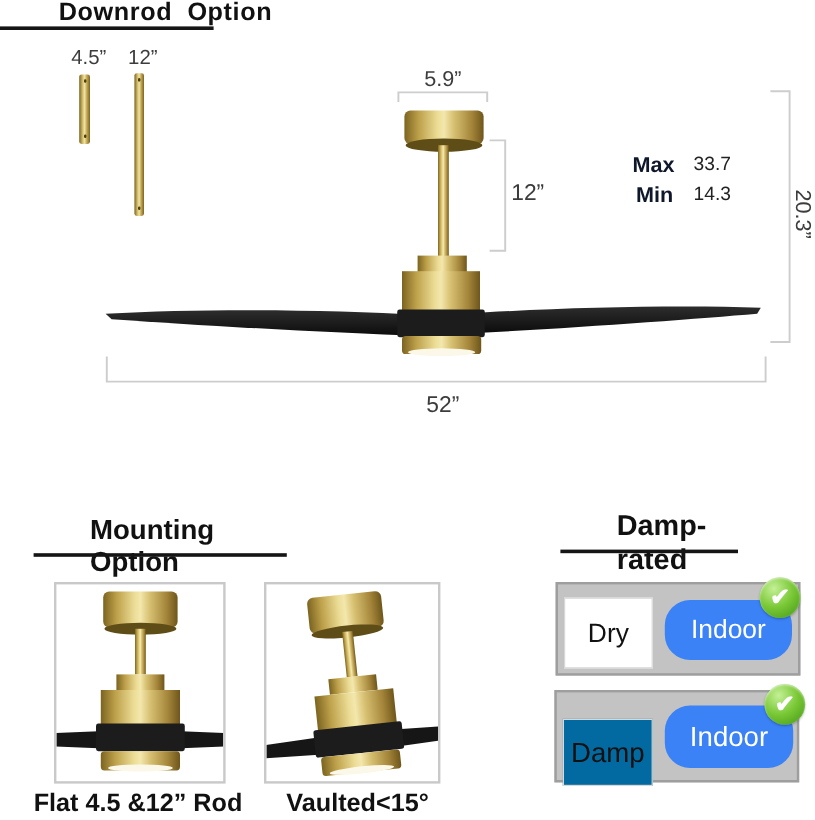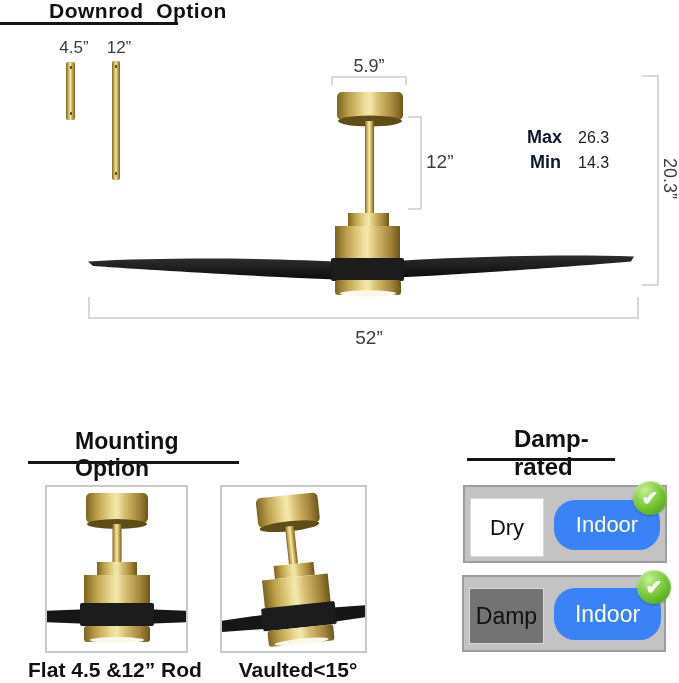--- a/index.html
+++ b/index.html
@@ -73,21 +73,21 @@
       <rect x="331" y="258" width="73" height="23" rx="2" fill="#1c1c1c"></rect>
       <rect x="335" y="280" width="66" height="15" rx="3" fill="url(#goldH)"></rect>
       <ellipse cx="368" cy="293.5" rx="28" ry="3.2" fill="#fbf8ea"></ellipse>
     </g>
   </svg>
 
   <div class="abs dim-label" style="left:332px;top:56px;width:74px;font-size:18px">5.9”</div>
   <div class="abs dim-label" style="left:426px;top:151px;width:40px;font-size:19px;text-align:left">12”</div>
 
   <div class="abs maxmin-label" style="left:527px;top:127px">Max</div>
-  <div class="abs maxmin-value" style="left:578px;top:129px">26.3</div>
+  <div class="abs maxmin-value" style="left:578px;top:129px">33.7</div>
   <div class="abs maxmin-label" style="left:530px;top:152px">Min</div>
   <div class="abs maxmin-value" style="left:578px;top:154px">14.3</div>
 
   <div class="abs dim-label" style="left:642px;top:168px;width:54px;font-size:18px;transform:rotate(90deg);transform-origin:center">20.3”</div>
   <div class="abs dim-label" style="left:314px;top:327px;width:110px;font-size:19px">52”</div>
 
   <div class="abs" style="left:0;top:0">
     <div class="abs sec-title ws-pre" style="left:2px;top:-1px;font-size:21px;letter-spacing:0.5px">Downrod  Option</div>
     <div class="abs rule" style="left:0;top:22px;width:178px"></div>
 
@@ -150,19 +150,19 @@
     <div class="abs sec-title" style="left:17px;top:5px;font-size:24px">Damp-rated</div>
     <div class="abs rule" style="left:17px;top:38px;width:148px"></div>
 
     <div class="abs damp-panel" style="left:13px;top:65px;width:204px;height:78px">
       <div class="pill pill-light" style="left:5px;top:11px;width:72px;height:57px;background:#ffffff;font-size:22px">Dry</div>
       <div class="pill pill-dark" style="left:89px;top:13px;width:106px;height:50px;font-size:22px">Indoor</div>
       <div class="check-badge" style="left:168px;top:-6px">✔</div>
     </div>
 
     <div class="abs damp-panel" style="left:12px;top:155px;width:204px;height:77px">
-      <div class="pill pill-light" style="left:5px;top:11px;width:73px;height:54px;background:#737373;font-size:23px">Damp</div>
+      <div class="pill pill-light" style="left:5px;top:22px;width:73px;height:54px;background:#0369a1;font-size:23px">Damp</div>
       <div class="pill pill-dark" style="left:90px;top:11px;width:107px;height:52px;font-size:23px">Indoor</div>
       <div class="check-badge" style="left:173px;top:-7px">✔</div>
     </div>
   </div>
 
 </div>
 
 </body></html>

